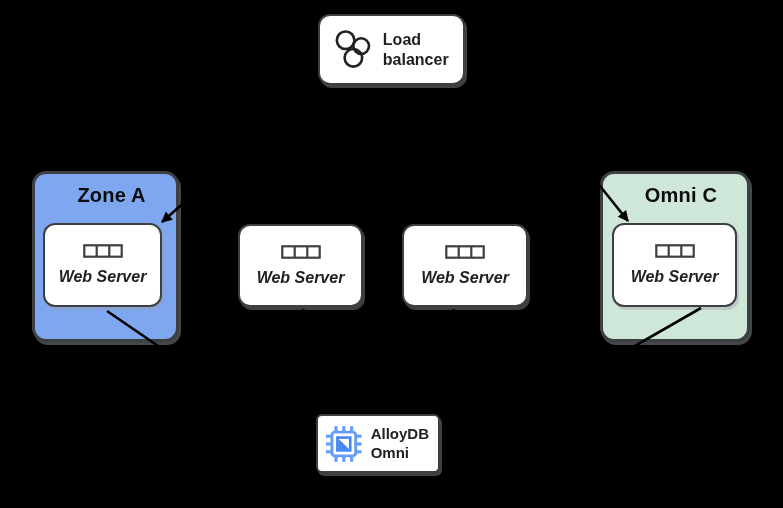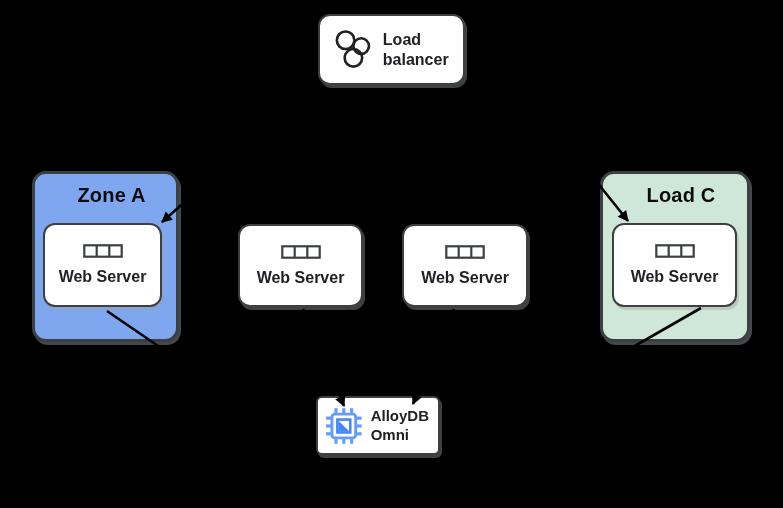--- a/index.html
+++ b/index.html
@@ -19,39 +19,39 @@
 
   .lb{left:318px;top:14px;width:147px;height:71px;display:flex;align-items:center;
       gap:8px;padding:0 10px;}
   .lb-label{font-size:16px;font-weight:bold;color:#202124;line-height:1.2;width:72px;}
 
   .ws{display:flex;flex-direction:column;align-items:center;justify-content:center;gap:10px;}
   .ws-a{left:43px;top:223px;width:119px;height:84px;}
   .ws-b1{left:238px;top:224px;width:125px;height:83px;}
   .ws-b2{left:402px;top:224px;width:126px;height:83px;}
   .ws-c{left:612px;top:223px;width:125px;height:84px;}
-  .ws-label{font-size:16px;font-weight:bold;color:#202124;white-space:nowrap;}
+  .ws-label{font-size:16px;font-weight:bold;color:#202124;white-space:nowrap;font-style:italic;}
 
-  .db{left:316px;top:396px;width:124px;height:59px;display:flex;align-items:center;
+  .db{left:316px;top:414px;width:124px;height:59px;display:flex;align-items:center;
       gap:9px;padding:0 8px;border-radius:6px;}
   .db-label{font-size:15px;font-weight:bold;color:#202124;line-height:1.25;width:60px;}
 
   .arrows{position:absolute;left:0;top:0;pointer-events:none;}
   .arrow{stroke:#000;stroke-width:2.6px;}
 </style>
 </head>
 <body>
 
 <div class="canvas">
 
   <div class="zone zone-a">
     <div class="zone-label">Zone A</div>
   </div>
   <div class="zone zone-c">
-    <div class="zone-label">Load C</div>
+    <div class="zone-label">Omni C</div>
   </div>
 
   <div class="node lb">
     <svg width="46" height="46" viewBox="0 0 46 46">
       <g fill="none" stroke="#202124" stroke-width="2.7">
         <circle cx="16" cy="13" r="9"></circle>
         <circle cx="32" cy="19" r="8"></circle>
         <circle cx="24" cy="31" r="9"></circle>
       </g>
     </svg>

